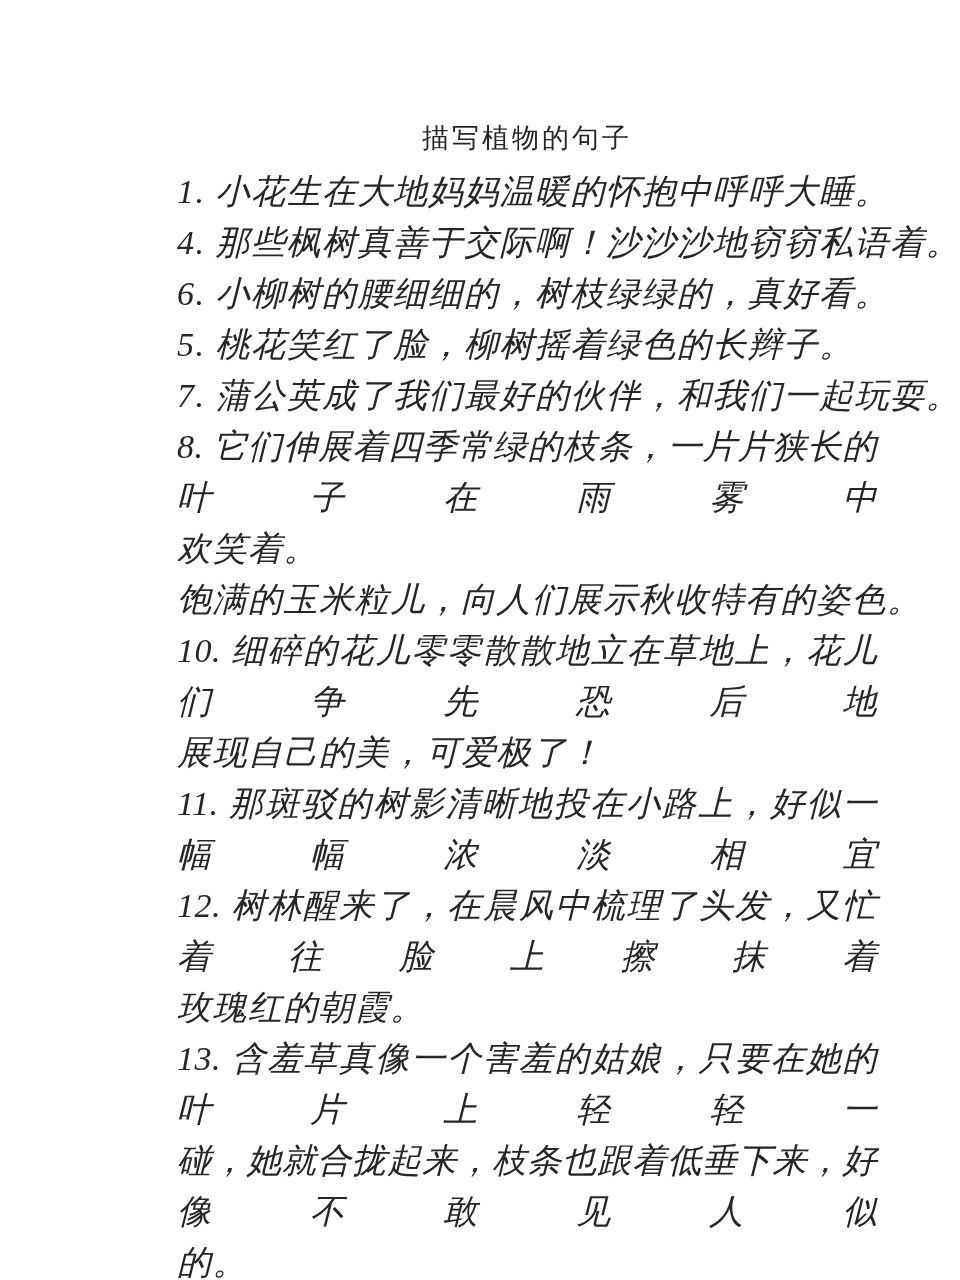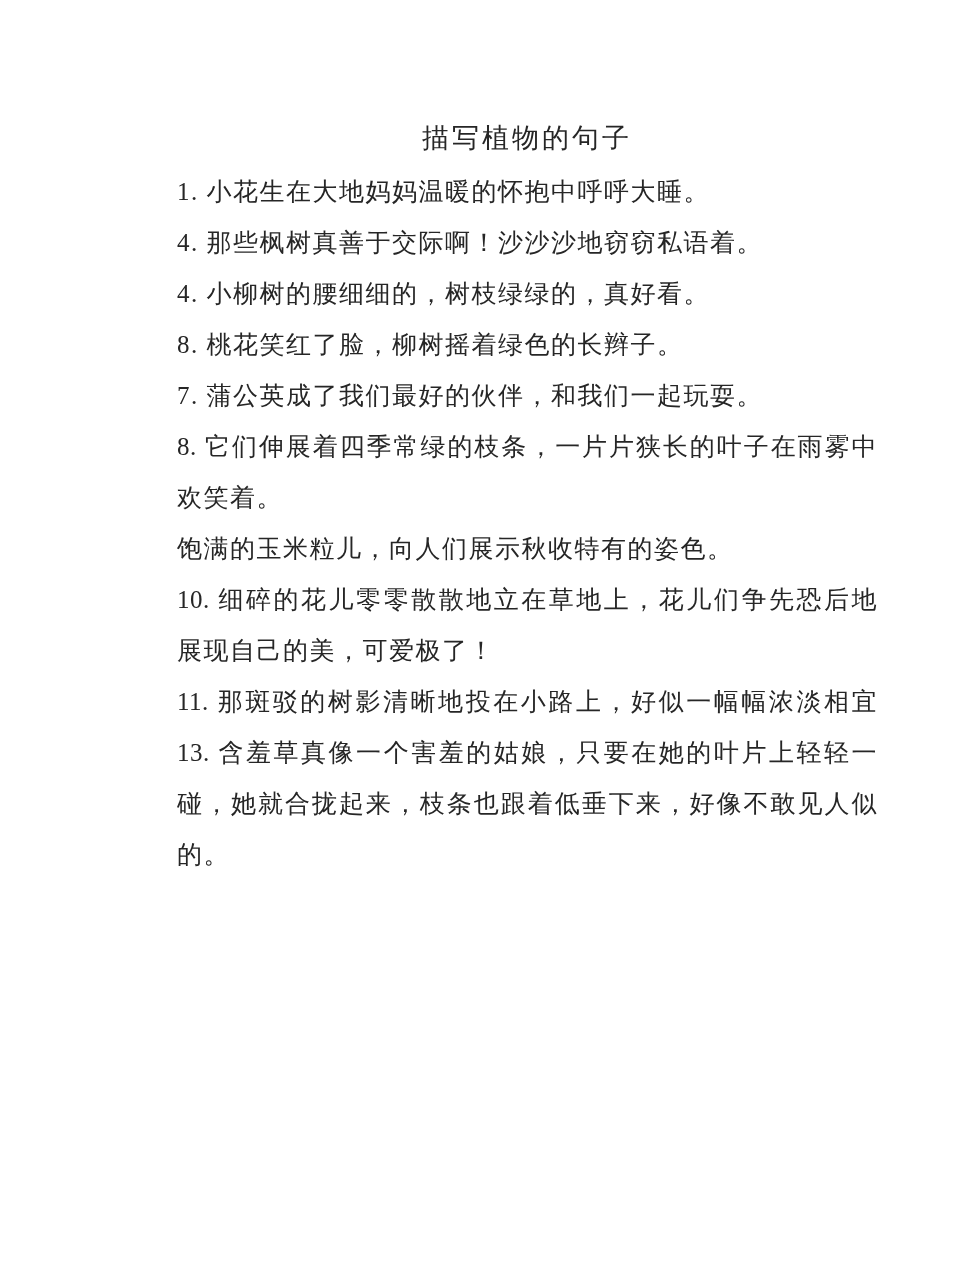--- a/index.html
+++ b/index.html
@@ -28,25 +28,26 @@
     text-align: center;
     line-height: 52px;
     letter-spacing: 3px;
     margin: 0 0 2px 0;
   }
   .item {
     margin: 0;
     padding: 0;
   }
   .line {
-    font-size: 25px;
+    font-size: 34px;
     line-height: 51px;
     letter-spacing: 1.5px;
     white-space: nowrap;
     text-align: left;
+    font-style: italic;
   }
   
   .line.fill {
     white-space: normal;
     text-align: justify;
     text-align-last: justify;
     letter-spacing: 0.5px;
   }
 </style>
 </head>
@@ -60,25 +61,25 @@
     <div class="line">1. 小花生在大地妈妈温暖的怀抱中呼呼大睡。</div>
   </div>
 
 
 
   <div class="item">
     <div class="line">4. 那些枫树真善于交际啊！沙沙沙地窃窃私语着。</div>
   </div>
 
   <div class="item">
-    <div class="line">4. 小柳树的腰细细的，树枝绿绿的，真好看。</div>
+    <div class="line">6. 小柳树的腰细细的，树枝绿绿的，真好看。</div>
   </div>
 
   <div class="item">
-    <div class="line">8. 桃花笑红了脸，柳树摇着绿色的长辫子。</div>
+    <div class="line">5. 桃花笑红了脸，柳树摇着绿色的长辫子。</div>
   </div>
 
   <div class="item">
     <div class="line">7. 蒲公英成了我们最好的伙伴，和我们一起玩耍。</div>
   </div>
 
   <div class="item">
     <div class="line fill">8. 它们伸展着四季常绿的枝条，一片片狭长的叶子在雨雾中</div>
     <div class="line">欢笑着。</div>
   </div>
@@ -89,20 +90,24 @@
 
   <div class="item">
     <div class="line fill">10. 细碎的花儿零零散散地立在草地上，花儿们争先恐后地</div>
     <div class="line">展现自己的美，可爱极了！</div>
   </div>
 
   <div class="item">
     <div class="line fill">11. 那斑驳的树影清晰地投在小路上，好似一幅幅浓淡相宜</div>
   </div>
 
+  <div class="item">
+    <div class="line fill">12. 树林醒来了，在晨风中梳理了头发，又忙着往脸上擦抹着</div>
+    <div class="line">玫瑰红的朝霞。</div>
+  </div>
 
   <div class="item">
     <div class="line fill">13. 含羞草真像一个害羞的姑娘，只要在她的叶片上轻轻一</div>
     <div class="line fill">碰，她就合拢起来，枝条也跟着低垂下来，好像不敢见人似</div>
     <div class="line">的。</div>
   </div>
 
 </div>
 
 </body></html>

